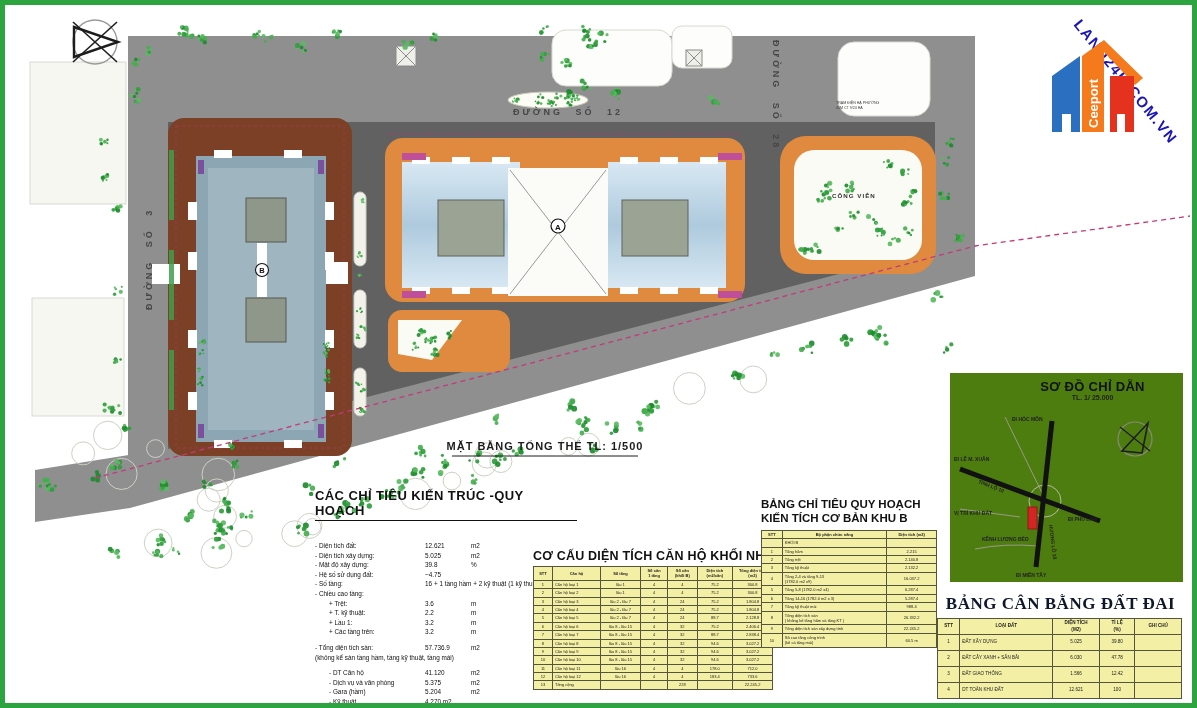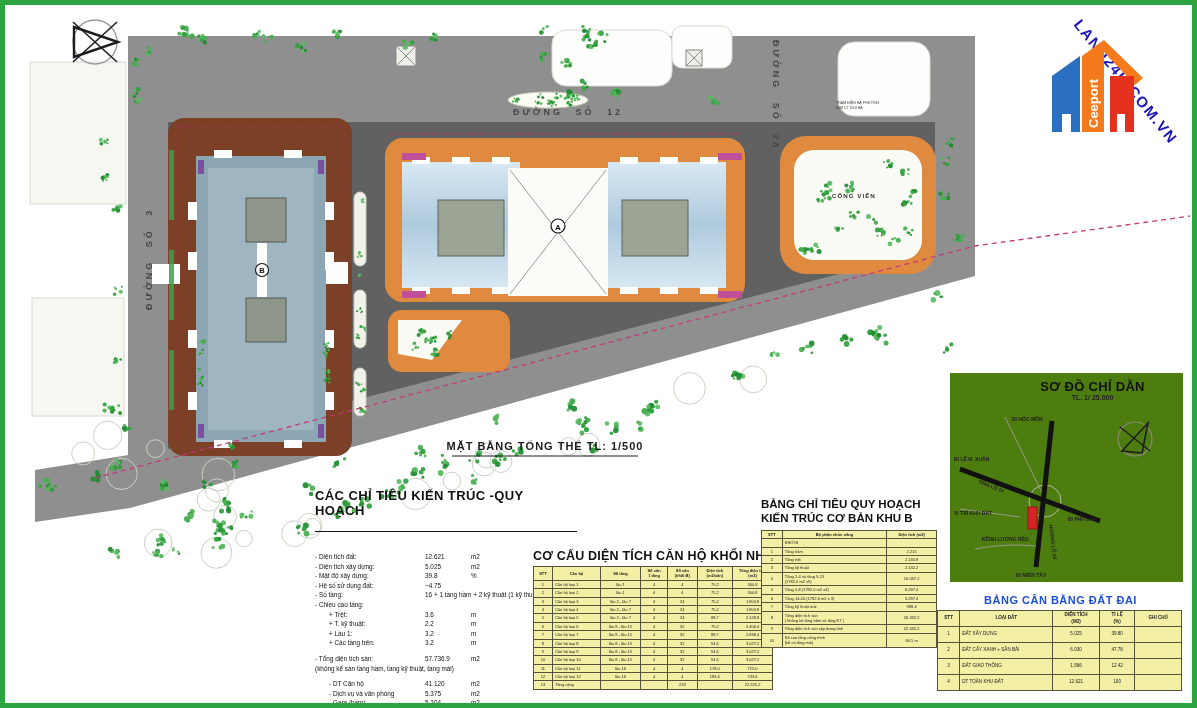--- a/index.html
+++ b/index.html
@@ -9,21 +9,21 @@
   #plan-svg{position:absolute;left:0;top:0;z-index:1;}
 
   
   #logo{position:absolute;left:1046px;top:6px;width:146px;height:140px;z-index:40;}
   #logo .url{position:absolute;left:38px;top:10px;transform:rotate(51deg);transform-origin:left top;
              font-size:15px;font-weight:bold;letter-spacing:1.5px;color:#1b15b5;white-space:nowrap;}
 
   
   #indicators{position:absolute;left:315px;top:488px;width:262px;z-index:10;color:#111;}
   #indicators .title{font-size:13px;font-weight:bold;letter-spacing:.4px;border-bottom:1.6px solid #111;
-                     padding-bottom:13px;margin-bottom:20px;display:inline-block;}
+                     padding-bottom:2px;margin-bottom:20px;display:inline-block;}
   #indicators .row{display:grid;grid-template-columns:110px 46px 1fr;font-size:6.4px;line-height:9.6px;}
   #indicators .row.wide{grid-template-columns:110px 1fr;}
   #indicators .row.full{grid-template-columns:1fr;}
   #indicators .row.spacer{height:6px;}
   #indicators .ind1{padding-left:14px;}
 
   
   .ytable{border-collapse:collapse;background:#f3efa4;table-layout:fixed;}
   .ytable th,.ytable td{border:.6px solid #55543c;padding:1px 2px;font-size:4px;line-height:1.35;
                         text-align:center;white-space:pre-line;color:#222;overflow:hidden;}
@@ -50,21 +50,21 @@
 
   
   #guide{position:absolute;left:950px;top:373px;width:233px;height:209px;background:#4d7c0f;z-index:10;}
   #guide .title{font-size:13px;font-weight:bold;color:#111;text-align:center;padding:6px 0 0 52px;letter-spacing:.3px;}
   #guide .scale{font-size:7px;font-weight:bold;color:#222;text-align:center;padding-left:52px;}
   #guide svg{position:absolute;left:0;top:36px;}
   .gm-label{font-size:5px;font-weight:bold;fill:#222;}
 
   
   #land-block{position:absolute;left:937px;top:594px;width:247px;z-index:10;}
-  #land-block .title{font-size:11px;font-weight:bold;color:#1d4ed8;text-align:center;letter-spacing:.5px;margin-bottom:4px;}
+  #land-block .title{font-size:17px;font-weight:bold;color:#0f172a;text-align:center;letter-spacing:.5px;margin-bottom:4px;font-family:Liberation Serif, serif;}
   #land-table{width:245px;}
   #land-table th,#land-table td{font-size:4.6px;height:13px;}
   #land-table th:nth-child(1),#land-table td:nth-child(1){width:8%;}
   #land-table th:nth-child(2){width:40%;}
   #land-table th:nth-child(3){width:19%;}
   #land-table th:nth-child(4){width:14%;}
   #land-table th:nth-child(5){width:19%;}
 
   .road-label{fill:#474747;font-weight:bold;letter-spacing:3px;word-spacing:7px;font-size:9px;}
   .tiny-note{fill:#3a3a3a;font-size:3.6px;}
@@ -1625,21 +1625,21 @@
             <td></td>
             <td>22.245.2</td>
           </tr>
         </tbody>
       </table>
   </div>
 
   <div id="plan-block">
     <div class="title">
       <div>BẢNG CHỈ TIÊU QUY HOẠCH</div>
-      <div>KIẾN TRÚC CƠ BẢN KHU B</div>
+      <div>KIẾN TÍCH CƠ BẢN KHU B</div>
     </div>
     <table id="plan-table" class="ytable">
         <thead>
           <tr>
             <th>STT</th>
             <th>Bộ phận chức năng</th>
             <th>Diện tích (m2)</th>
           </tr>
         </thead>
         <tbody>

